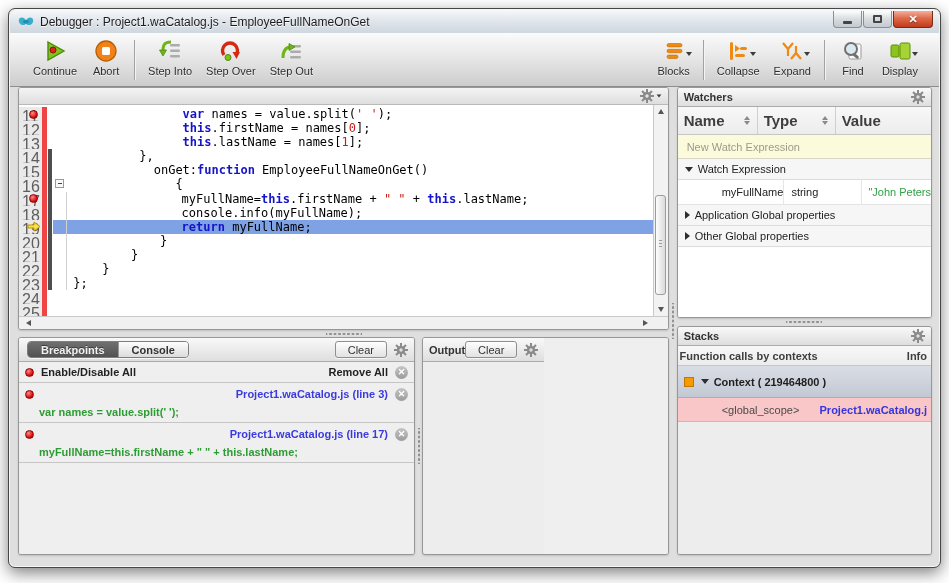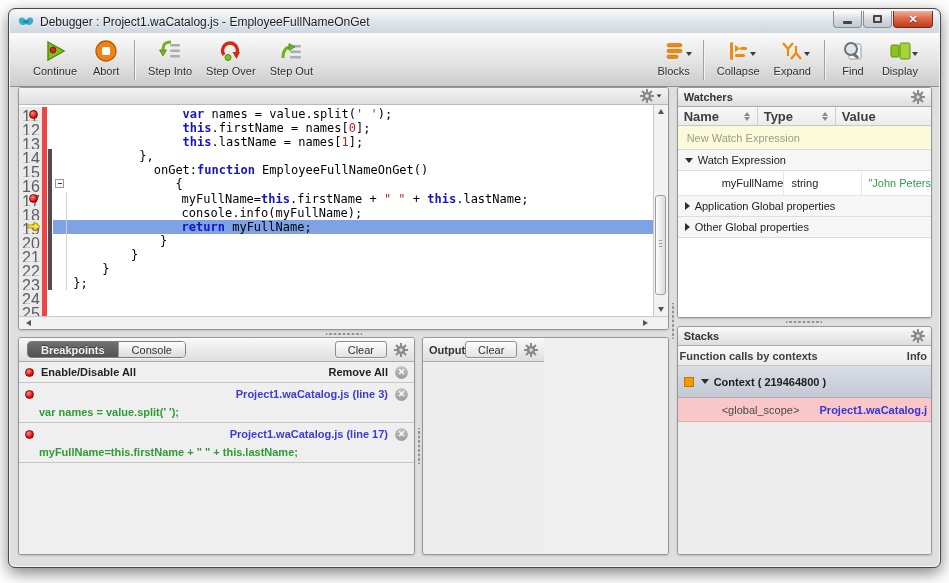--- a/index.html
+++ b/index.html
@@ -93,40 +93,40 @@
   .hscroll .arr.left{left:2px;} .hscroll .arr.right{right:16px;}
   
   .bottom-row{flex:1;display:flex;margin-top:0;}
   .bp-panel{width:397px;display:flex;flex-direction:column;background:#EDEDED;}
   .vsplit-small{width:7px;display:flex;align-items:center;justify-content:center;}
   .out-panel{flex:1;display:flex;flex-direction:row;background:#EDEDED;}
   .tabset{display:flex;height:17px;border:1px solid #7E7E7E;border-radius:4px;overflow:hidden;margin-left:2px;
     box-shadow:0 1px 0 rgba(255,255,255,.7);}
   .tab{padding:1px 13px 0;font-size:11px;display:flex;align-items:center;}
   .tab.active{background:linear-gradient(#707070,#525252);color:#F2F2F2;font-weight:bold;text-shadow:0 -1px 0 rgba(0,0,0,.45);}
-  .tab.idle{background:linear-gradient(#FDFDFD,#DCDCDC);color:#333;border-left:1px solid #9A9A9A;}
+  .tab.idle{background:linear-gradient(#FDFDFD,#DCDCDC);color:#333;border-left:1px solid #9A9A9A;font-weight:bold;}
   .btn-clear{height:17px;border:1px solid #8F8F8F;border-radius:3px;background:linear-gradient(#FEFEFE,#E2E2E2);
     font-size:11px;color:#333;padding:1px 12px 0;display:flex;align-items:center;box-shadow:0 1px 0 rgba(255,255,255,.7);}
   .hd-right{margin-left:auto;display:flex;align-items:center;gap:7px;}
   .bp-body{flex:1;background:#EFEFEF;overflow:hidden;}
   .bp-row-master{height:21px;display:flex;align-items:center;padding:0 6px;border-bottom:1px solid #C6C6C6;}
   .bp-row-master .lbl{font-size:11px;font-weight:bold;color:#222;margin-left:7px;}
   .bp-item{border-bottom:1px solid #C6C6C6;padding:2px 6px 4px;}
   .bp-item .top{height:18px;display:flex;align-items:center;}
   .bp-link{margin-left:auto;font-size:11px;font-weight:bold;color:#3A3AE0;margin-right:7px;}
   .bp-code{font-size:11px;font-weight:bold;color:#2E9C34;margin:3px 0 0 14px;white-space:nowrap;}
   .cx{width:13px;height:13px;border-radius:50%;background:linear-gradient(#C6C6C6,#9A9A9A);color:#FFF;
     font-size:9px;font-weight:bold;display:flex;align-items:center;justify-content:center;flex:0 0 auto;line-height:1;}
   .removeall{font-size:11px;font-weight:bold;color:#222;margin-left:auto;margin-right:7px;}
   .out-body{flex:1;background:#EFEFEF;}
   
   .watchers{flex:0 0 231px;display:flex;flex-direction:column;}
   .stacks{flex:1;display:flex;flex-direction:column;background:#EDEDED;}
   .panel-header.slim{height:19px;}
-  .colhead{display:flex;height:19px;background:linear-gradient(#F8F8F8,#ECECEC);border-bottom:1px solid #C6C6C6;font-size:13px;font-weight:bold;color:#3E3E3E;}
+  .colhead{display:flex;height:28px;background:linear-gradient(#F8F8F8,#ECECEC);border-bottom:1px solid #C6C6C6;font-size:15px;font-weight:bold;color:#3E3E3E;}
   .colhead .cell{display:flex;align-items:center;padding:0 6px;border-right:1px solid #CFCFCF;}
   .colhead .cell:last-child{border-right:none;}
   .sort{margin-left:auto;display:flex;flex-direction:column;gap:1px;padding-right:1px;}
   .sort i{display:block;width:0;height:0;border-left:3px solid transparent;border-right:3px solid transparent;}
   .sort .u{border-bottom:4px solid #8A8A8A;} .sort .d{border-top:4px solid #8A8A8A;}
   .w-new{height:24px;background:#FBFBDC;border-bottom:1px solid #D8D8C8;display:flex;align-items:center;
     padding:0 9px;font-size:11px;color:#9B9B8B;}
   .w-group{height:21px;background:#F6F6F6;border-bottom:1px solid #DCDCDC;display:flex;align-items:center;
     padding:0 7px;font-size:11px;color:#222;}
   .w-group .tw{margin-right:5px;display:inline-block;}

